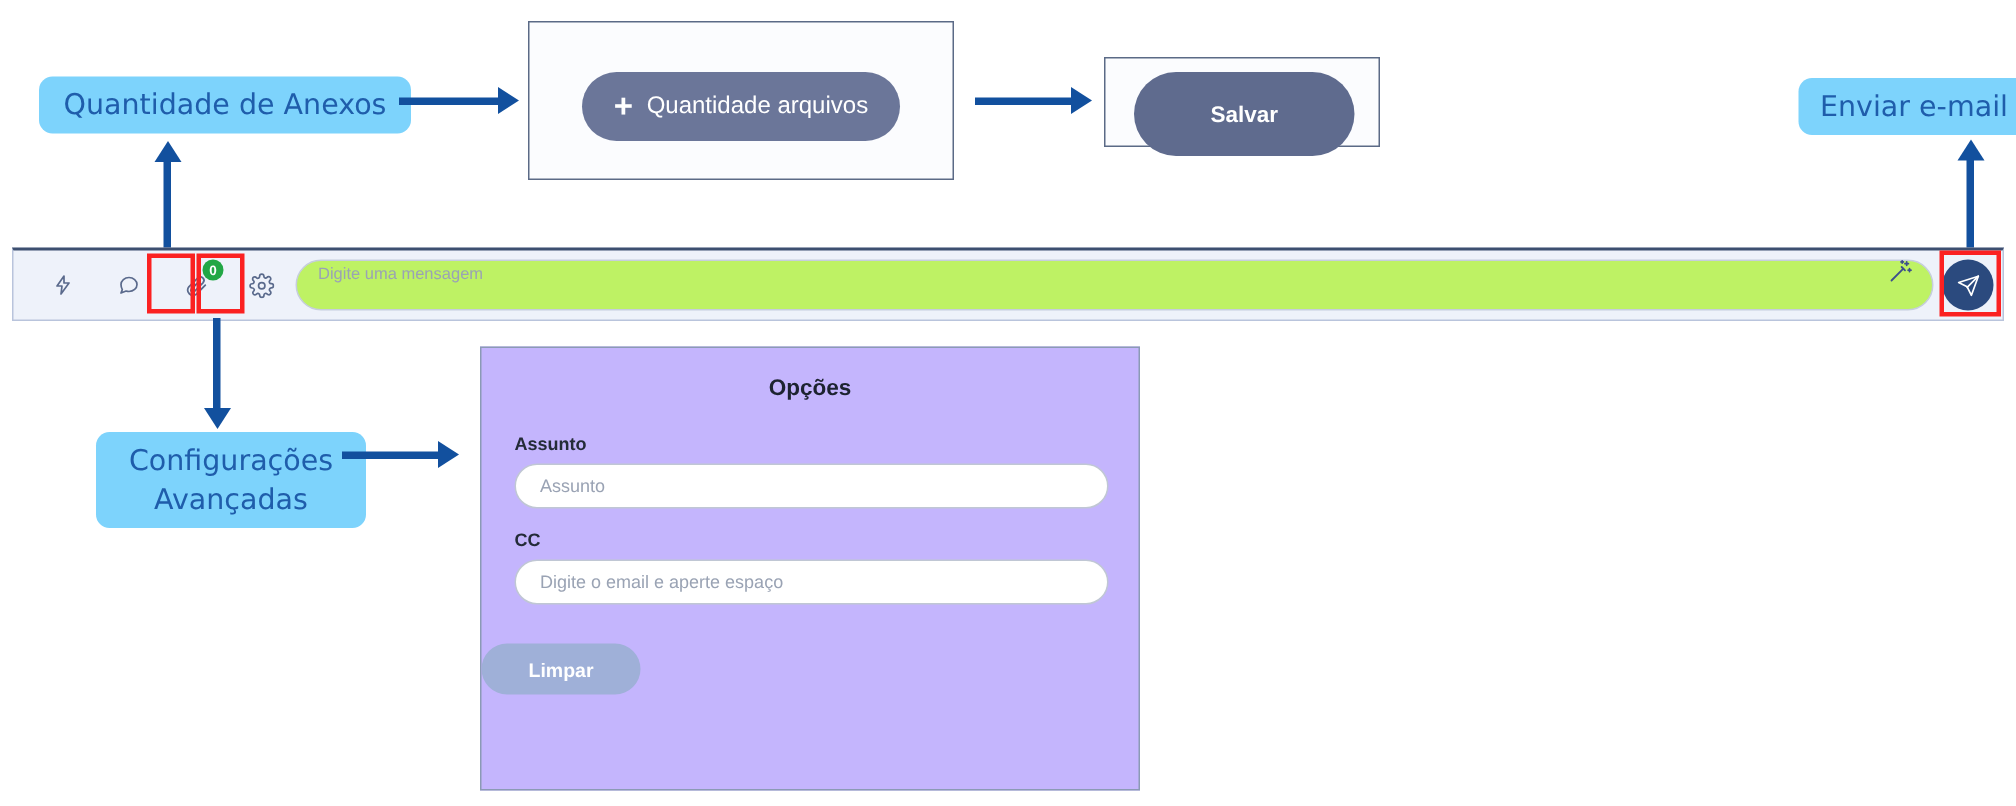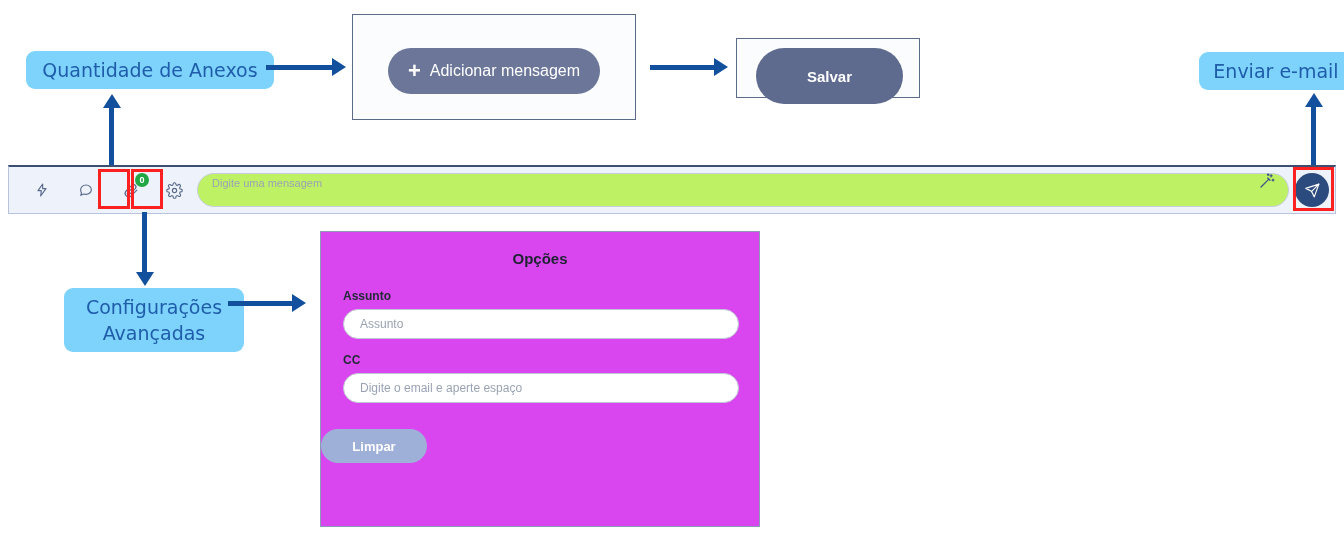--- a/index.html
+++ b/index.html
@@ -167,21 +167,21 @@
     flex: none;
   }
 
   
   #options-dialog {
     position: absolute;
     left: 320px;
     top: 231px;
     width: 440px;
     height: 296px;
-    background: #d946ef;
+    background: #c4b5fd;
     border: 1px solid #8b9ab5;
     box-sizing: border-box;
   }
   #options-title {
     text-align: center;
     font-size: 15px;
     font-weight: bold;
     color: #1d2330;
     margin-top: 18px;
     font-family: "Liberation Sans", sans-serif;
@@ -226,21 +226,21 @@
 </div>
 
 <div class="abs">
   <div class="arrow-shaft" style="left:109px; top:105px; width:5px; height:62px;"></div>
   <div class="arrow-head head-up" style="left:103px; top:94px;"></div>
 </div>
 
 <div class="crop-frame" id="add-files-panel" style="left:352px; top:14px; width:284px; height:106px;">
   <button class="pill-btn btn-slate" style="position:absolute; left:35px; top:33px; width:212px; height:46px; font-size:16px;">
     <span class="plus-glyph">+</span>
-    <span>Adicionar mensagem</span>
+    <span>Quantidade arquivos</span>
   </button>
 </div>
 
 <div class="abs">
   <div class="arrow-shaft" style="left:650px; top:65px; width:66px; height:5px;"></div>
   <div class="arrow-head head-right" style="left:714px; top:58px;"></div>
 </div>
 
 <div class="crop-frame" id="save-panel" style="left:736px; top:38px; width:184px; height:60px;">
   <button class="pill-btn btn-darkslate" style="position:absolute; left:19px; top:9px; width:147px; height:56px; font-size:15px; font-weight:bold;">Salvar</button>

